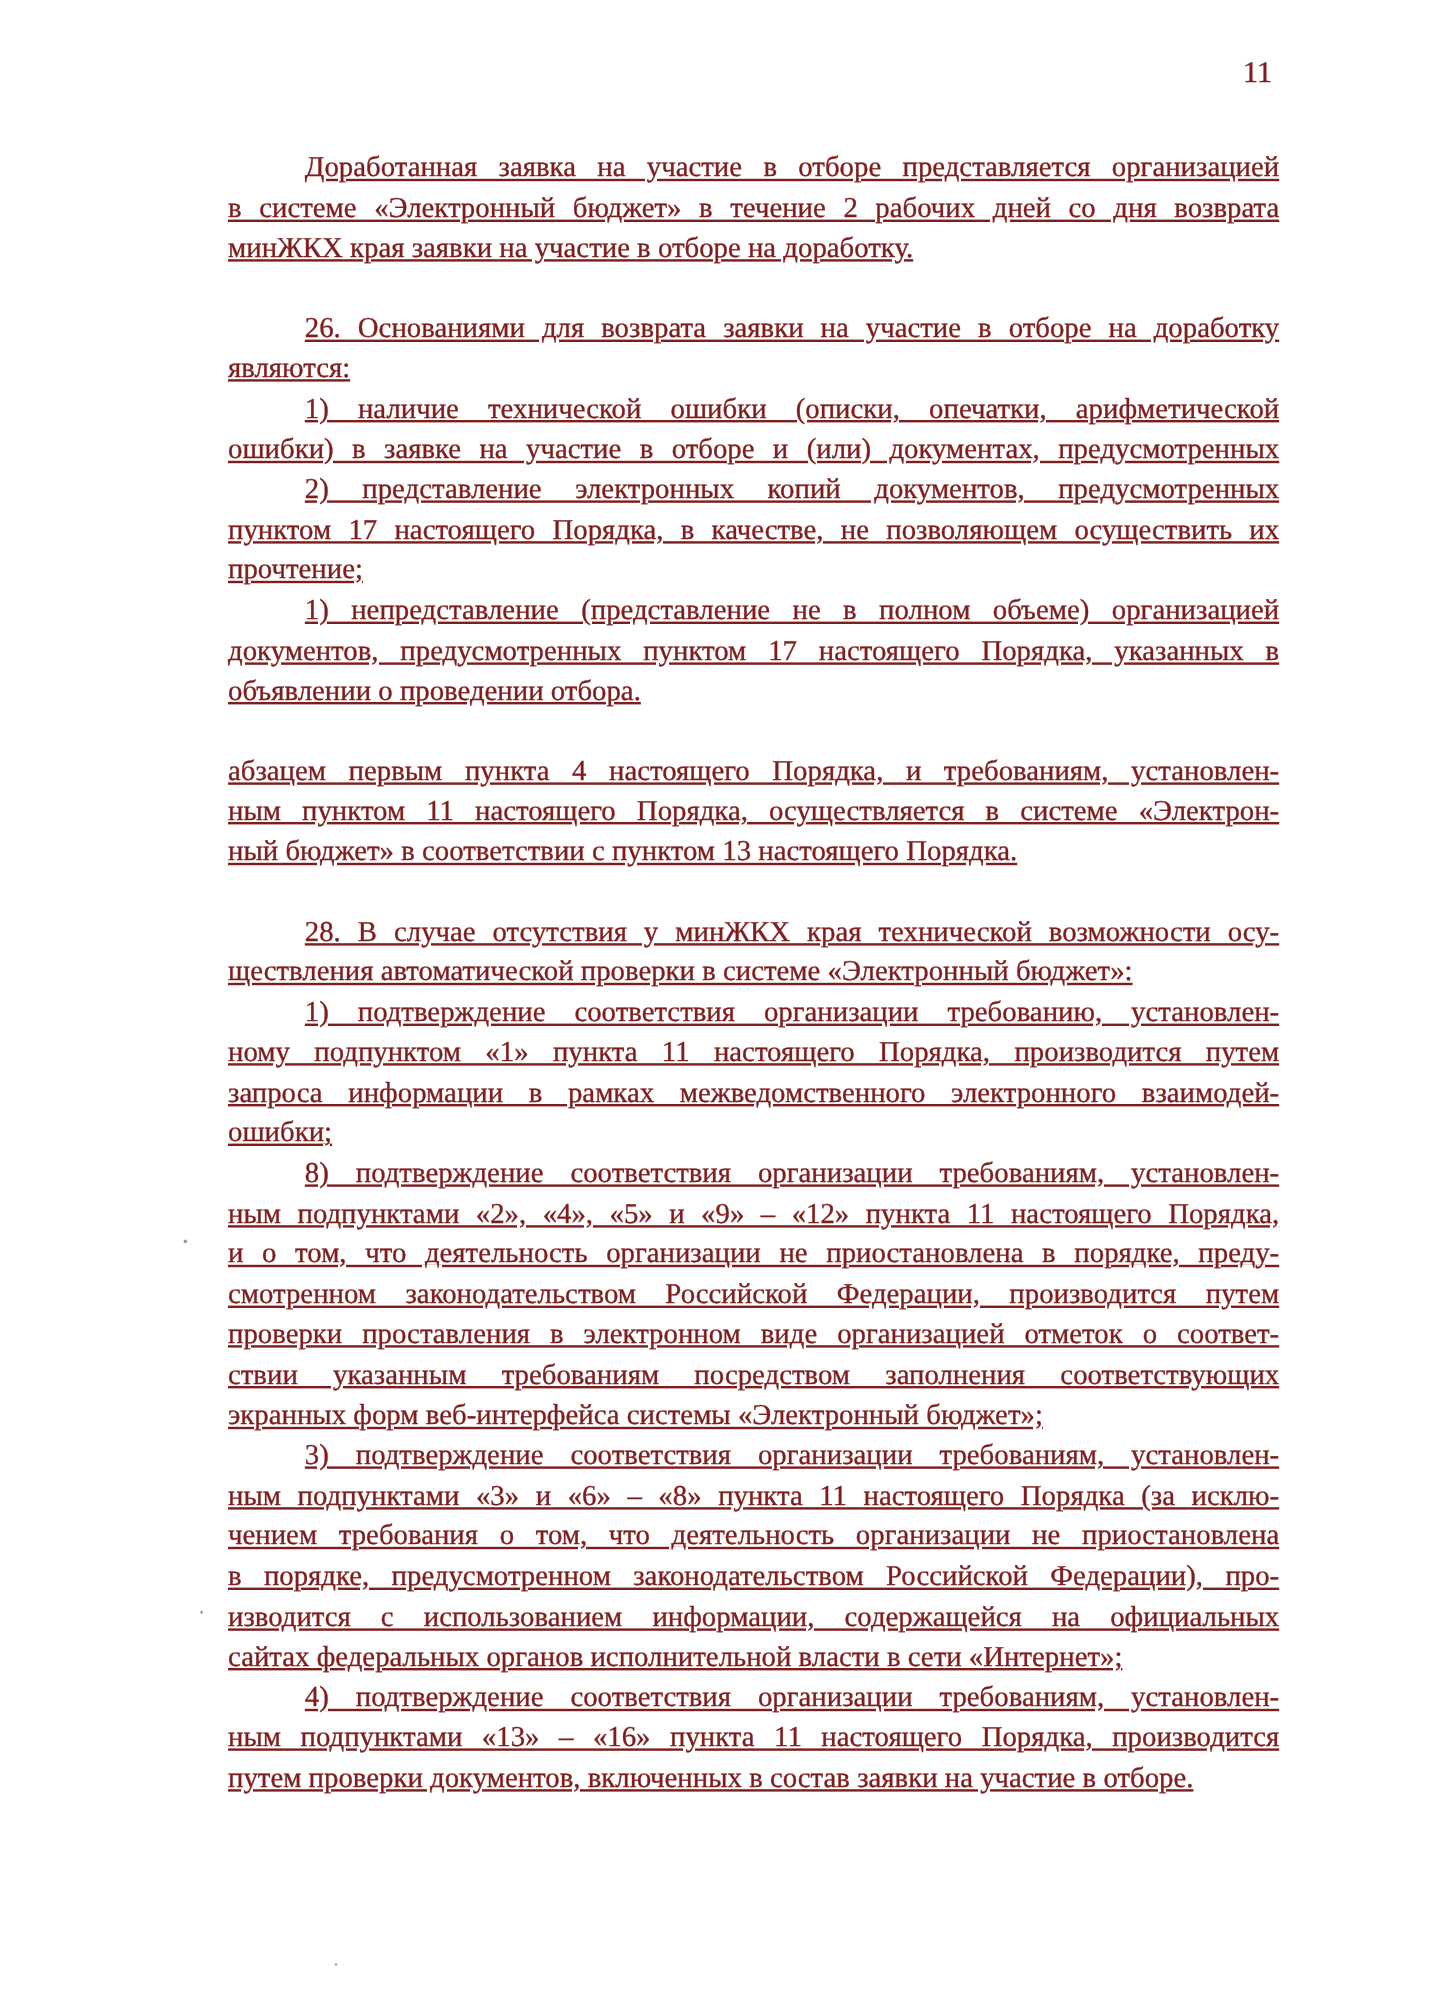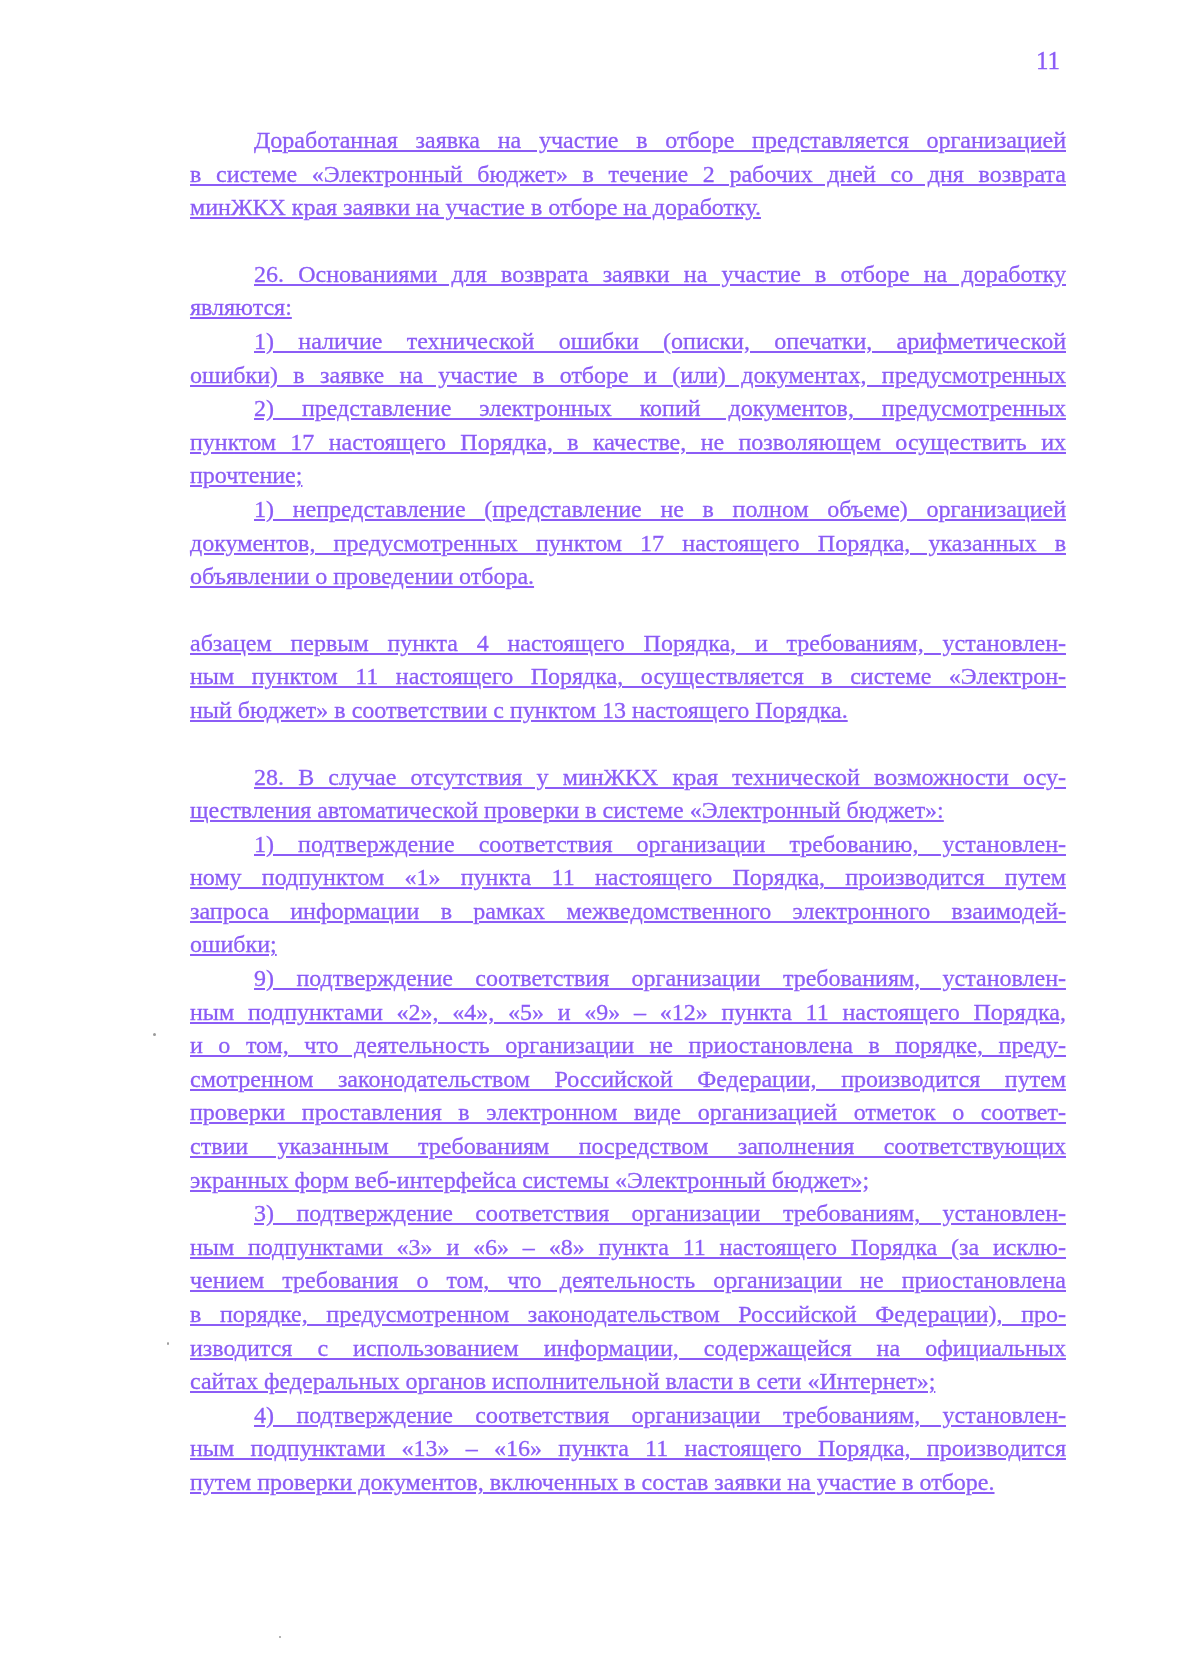--- a/index.html
+++ b/index.html
@@ -6,21 +6,21 @@
     margin: 0;
     padding: 0;
     background: #e8e8e8;
   }
   .page {
     position: relative;
     width: 1200px;
     height: 1680px;
     background: #ffffff;
     font-family: "Liberation Serif", "DejaVu Serif", serif;
-    color: #8b5cf6;
+    color: #7f1d1d;
     overflow: hidden;
   }
   .page-number {
     position: absolute;
     top: 46px;
     right: 140px;
     font-size: 25px;
     line-height: 30px;
     -webkit-text-stroke: 0.3px currentColor;
   }
@@ -93,21 +93,21 @@
         <div class="line first">28. В случае отсутствия у минЖКХ края технической возможности осу-</div>
         <div class="line last">ществления автоматической проверки в системе «Электронный бюджет»:</div>
       </div>
       <div class="paragraph">
         <div class="line first">1) подтверждение соответствия организации требованию, установлен-</div>
         <div class="line">ному подпунктом «1» пункта 11 настоящего Порядка, производится путем</div>
         <div class="line">запроса информации в рамках межведомственного электронного взаимодей-</div>
         <div class="line last">ошибки;</div>
       </div>
       <div class="paragraph">
-        <div class="line first">9) подтверждение соответствия организации требованиям, установлен-</div>
+        <div class="line first">8) подтверждение соответствия организации требованиям, установлен-</div>
         <div class="line">ным подпунктами «2», «4», «5» и «9» – «12» пункта 11 настоящего Порядка,</div>
         <div class="line">и о том, что деятельность организации не приостановлена в порядке, преду-</div>
         <div class="line">смотренном законодательством Российской Федерации, производится путем</div>
         <div class="line">проверки проставления в электронном виде организацией отметок о соответ-</div>
         <div class="line">ствии указанным требованиям посредством заполнения соответствующих</div>
         <div class="line last">экранных форм веб-интерфейса системы «Электронный бюджет»;</div>
       </div>
       <div class="paragraph">
         <div class="line first">3) подтверждение соответствия организации требованиям, установлен-</div>
         <div class="line">ным подпунктами «3» и «6» – «8» пункта 11 настоящего Порядка (за исклю-</div>

